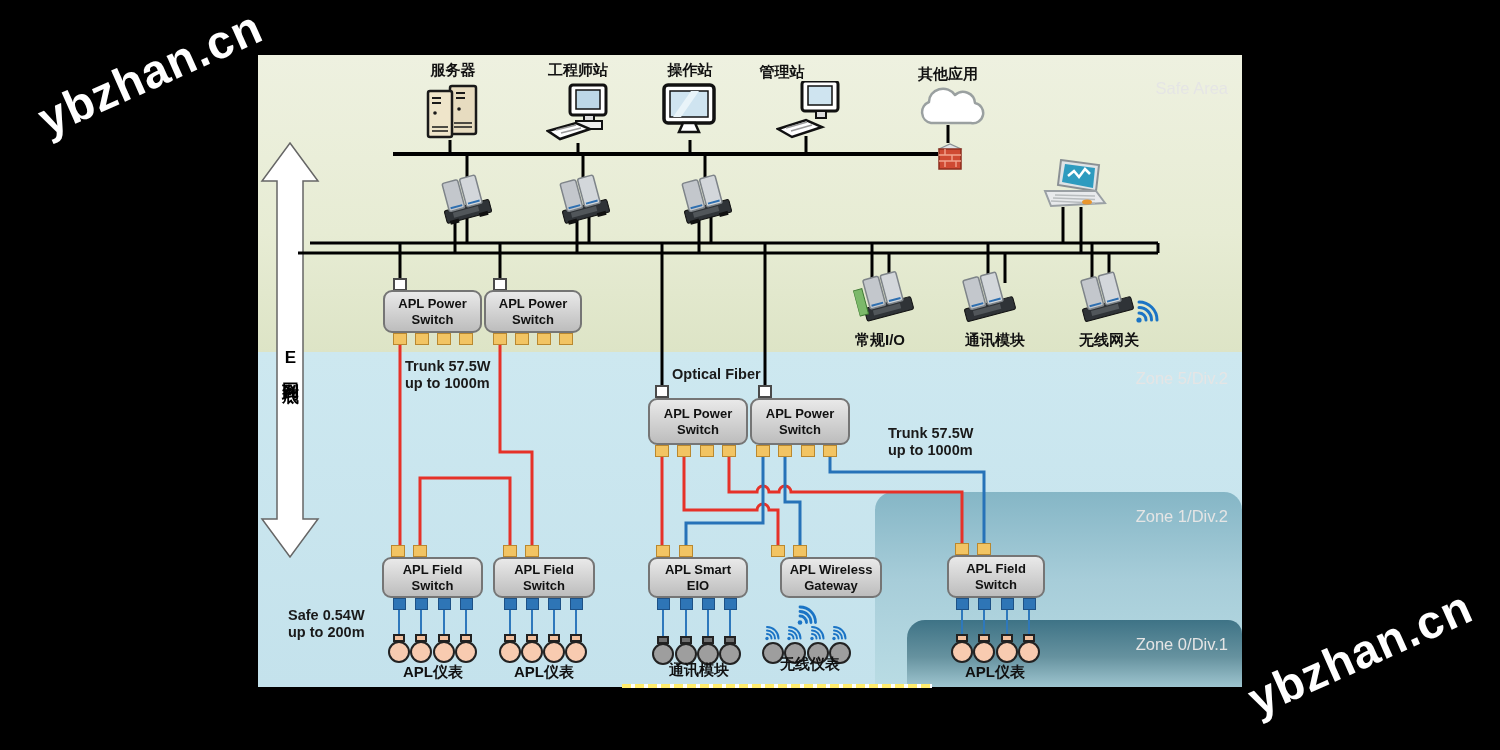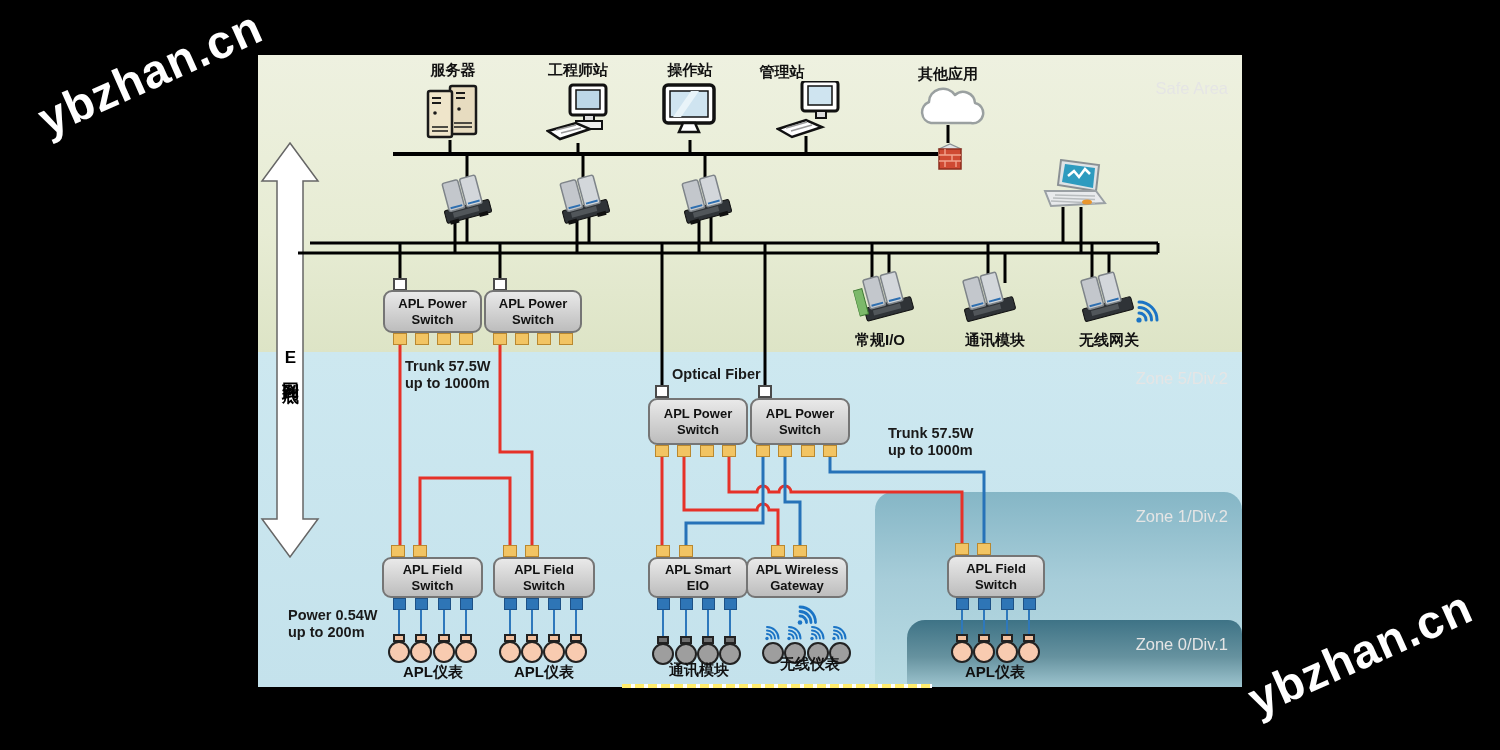--- a/index.html
+++ b/index.html
@@ -330,42 +330,42 @@
     <div class="port port-o" style="left:398px;top:490px;"></div>
     <div class="port port-o" style="left:421px;top:490px;"></div>
     <div class="port port-o" style="left:513px;top:490px;"></div>
     <div class="port port-o" style="left:535px;top:490px;"></div>
     <div class="port port-o" style="left:697px;top:488px;"></div>
     <div class="port port-o" style="left:719px;top:488px;"></div>
 
     <div class="box" style="left:124px;top:502px;width:101px;height:41px;">APL Field Switch</div>
     <div class="box" style="left:235px;top:502px;width:102px;height:41px;">APL Field Switch</div>
     <div class="box" style="left:390px;top:502px;width:100px;height:41px;">APL Smart EIO</div>
-    <div class="box" style="left:488px;top:502px;width:102px;height:41px;">APL Wireless Gateway</div>
+    <div class="box" style="left:522px;top:502px;width:102px;height:41px;">APL Wireless Gateway</div>
     <div class="box" style="left:689px;top:500px;width:98px;height:43px;">APL Field Switch</div>
 
     <div class="port port-b" style="left:135px;top:543px;"></div>
     <div class="port port-b" style="left:157px;top:543px;"></div>
     <div class="port port-b" style="left:180px;top:543px;"></div>
     <div class="port port-b" style="left:202px;top:543px;"></div>
     <div class="port port-b" style="left:246px;top:543px;"></div>
     <div class="port port-b" style="left:268px;top:543px;"></div>
     <div class="port port-b" style="left:290px;top:543px;"></div>
     <div class="port port-b" style="left:312px;top:543px;"></div>
     <div class="port port-b" style="left:399px;top:543px;"></div>
     <div class="port port-b" style="left:422px;top:543px;"></div>
     <div class="port port-b" style="left:444px;top:543px;"></div>
     <div class="port port-b" style="left:466px;top:543px;"></div>
     <div class="port port-b" style="left:698px;top:543px;"></div>
     <div class="port port-b" style="left:720px;top:543px;"></div>
     <div class="port port-b" style="left:743px;top:543px;"></div>
     <div class="port port-b" style="left:765px;top:543px;"></div>
 
     <div class="lbl lbl-en" style="left:30px;top:552px;">
-      <span>Power 0.54W</span><br>
+      <span>Safe 0.54W</span><br>
       <span>up to 200m</span>
     </div>
 
     <div class="neck neck-pink" style="left:135px;top:579px;"></div>
     <div class="neck neck-pink" style="left:157px;top:579px;"></div>
     <div class="neck neck-pink" style="left:180px;top:579px;"></div>
     <div class="neck neck-pink" style="left:202px;top:579px;"></div>
     <div class="inst inst-pink" style="left:130px;top:586px;"></div>
     <div class="inst inst-pink" style="left:152px;top:586px;"></div>
     <div class="inst inst-pink" style="left:175px;top:586px;"></div>

